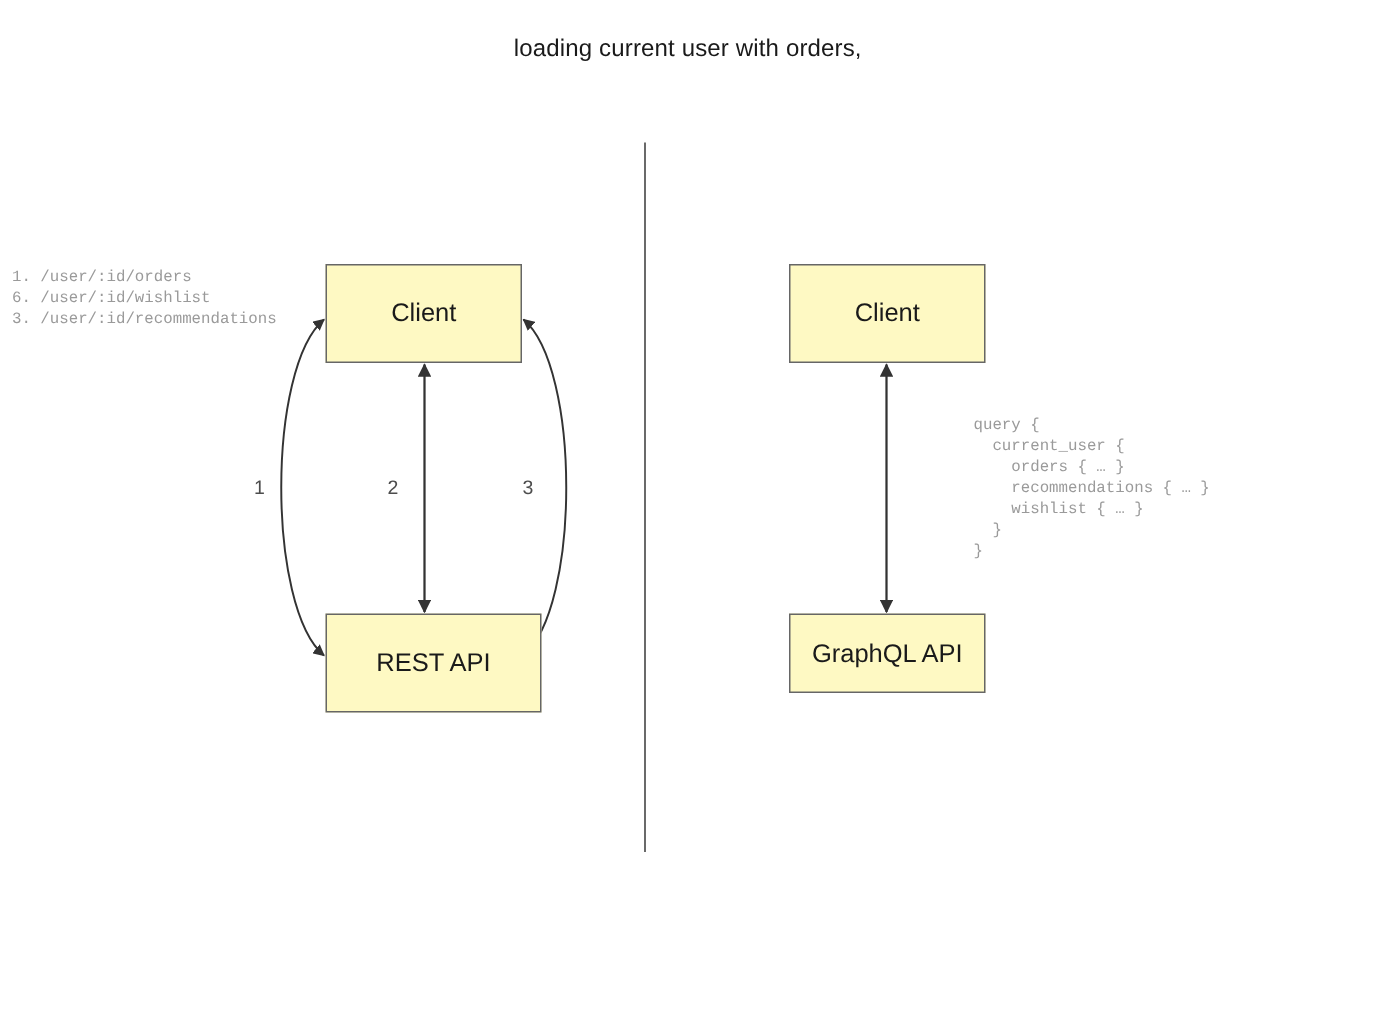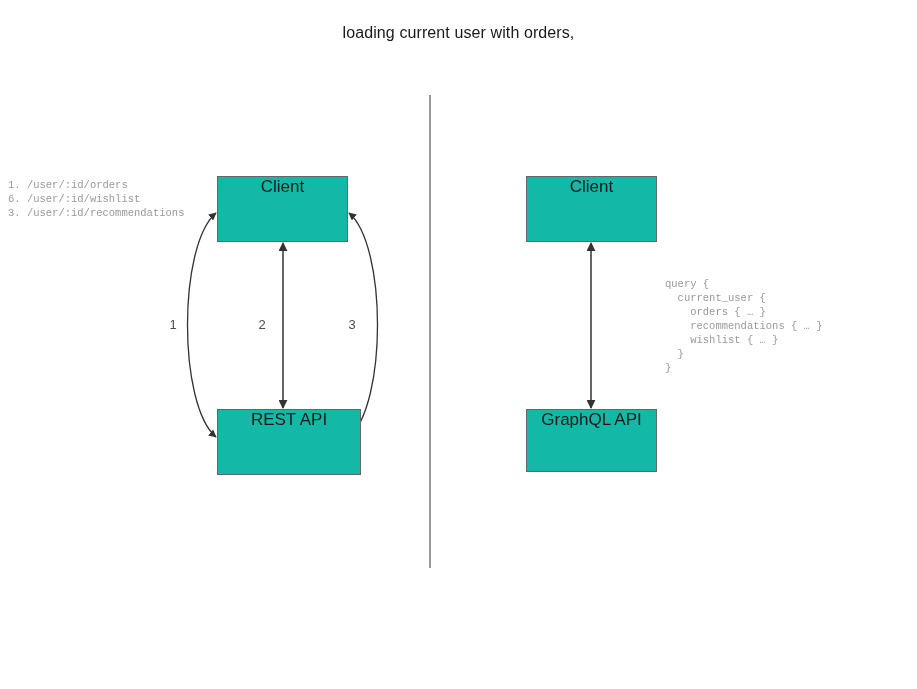--- a/index.html
+++ b/index.html
@@ -37,45 +37,46 @@
     line-height: 21px;
     color: #1a1a1a;
     letter-spacing: 0.1px;
   }
   .title .line { display: block; }
 
   
   .node {
     position: absolute;
     box-sizing: border-box;
-    background: #14b8a6;
+    background: #fef9c3;
     border: 1px solid #666666;
     display: flex;
+    align-items: center;
     justify-content: center;
     font-family: "Liberation Sans", sans-serif;
     font-size: 17px;
     color: #1a1a1a;
   }
 
   #node-rest-client   { left: 217px; top: 176px; width: 131px; height: 66px; }
   #node-rest-api      { left: 217px; top: 409px; width: 144px; height: 66px; }
   #node-gql-client    { left: 526px; top: 176px; width: 131px; height: 66px; }
-  #node-gql-api       { left: 526px; top: 409px; width: 131px; height: 63px; }
+  #node-gql-api       { left: 526px; top: 409px; width: 131px; height: 53px; }
 
   
   .mono-block {
     position: absolute;
     font-family: "Liberation Mono", "DejaVu Sans Mono", monospace;
     font-size: 10.5px;
     line-height: 14px;
     color: #9a9a9a;
     white-space: pre;
   }
   #endpoint-list { left: 8px; top: 178px; }
-  #graphql-query { left: 665px; top: 277px; }
+  #graphql-query { left: 649px; top: 277px; }
 
   
   .edge-label {
     position: absolute;
     font-family: "Liberation Sans", sans-serif;
     font-size: 13px;
     color: #4d4d4d;
     width: 16px;
     text-align: center;
   }

